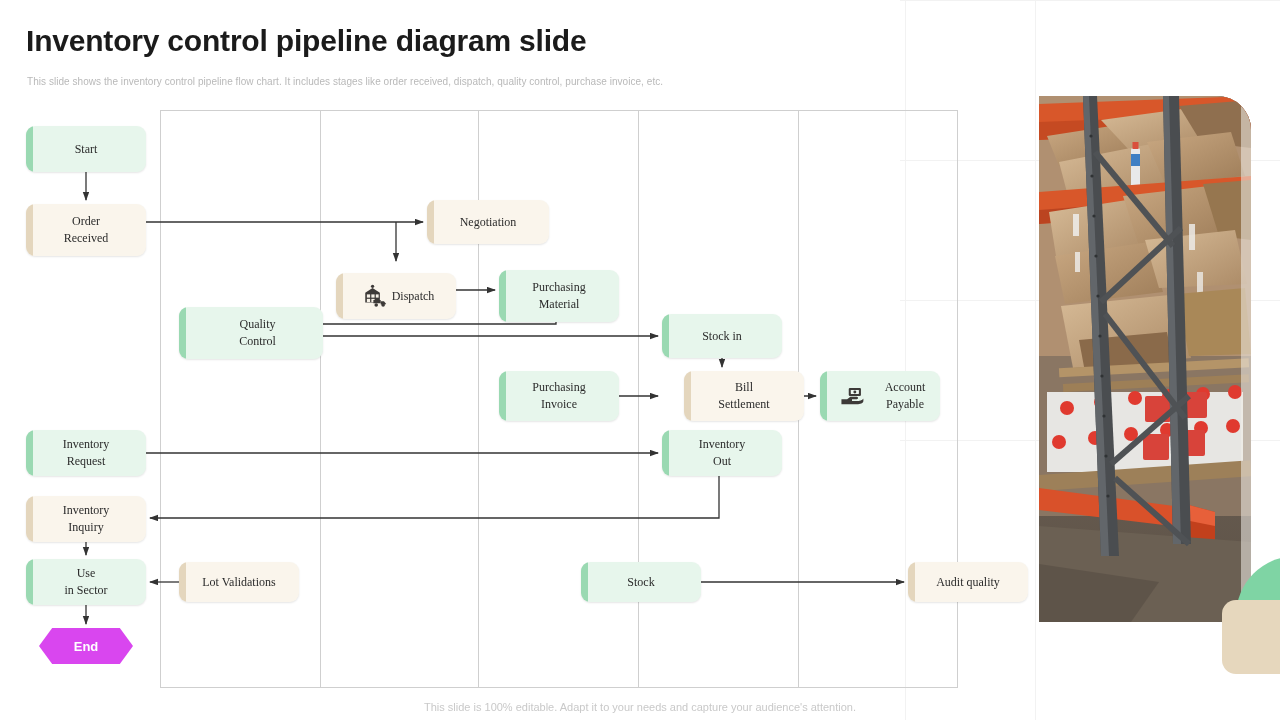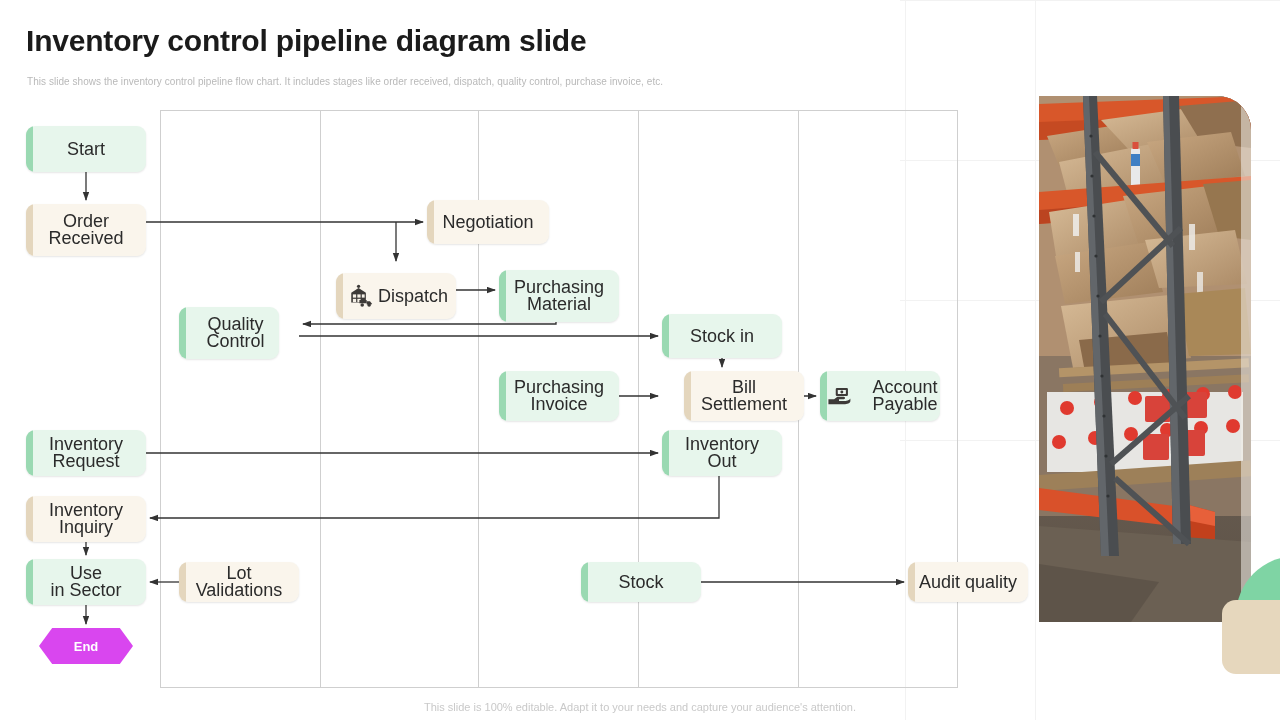--- a/index.html
+++ b/index.html
@@ -31,23 +31,24 @@
   #lane-panel{
     position:absolute;left:160px;top:110px;width:798px;height:578px;
     border:1px solid #cfcfcf;box-sizing:border-box;background:transparent;
   }
   .lane-div{position:absolute;top:0;width:1px;height:100%;background:#cfcfcf;}
 
   
   .node{
     position:absolute;box-sizing:border-box;
     display:flex;align-items:center;justify-content:center;
-    border-radius:9px;font-size:18px;line-height:17px;color:#2b2b2b;
+    border-radius:9px;font-size:12px;line-height:17px;color:#2b2b2b;
     text-align:center;overflow:hidden;
     box-shadow:0 1px 2px rgba(0,0,0,0.10);
+    font-family:Liberation Serif, serif;
   }
   .node .accent{
     position:absolute;left:0;top:0;bottom:0;width:7px;border-radius:9px 0 0 9px;
   }
   .node .label{position:relative;z-index:2;padding:0 6px;white-space:pre-line;}
   .node.green{background:#e7f6ec;}
   .node.green .accent{background:#9ad9b2;}
   .node.beige{background:#faf5ec;}
   .node.beige .accent{background:#e4d6bd;}
   .node.with-icon .label{padding-left:2px;}
@@ -175,21 +176,21 @@
   </svg>
   <span class="label">Dispatch</span>
 </div>
 
 <div class="node green" style="left:499px;top:270px;width:120px;height:52px;">
   <span class="accent"></span>
   <span class="label">Purchasing
 Material</span>
 </div>
 
-<div class="node green" style="left:179px;top:307px;width:100px;height:52px;padding-left:13px;">
+<div class="node green" style="left:179px;top:307px;width:144px;height:52px;padding-left:13px;">
   <span class="accent"></span>
   <span class="label">Quality
 Control</span>
 </div>
 
 <div class="node green" style="left:662px;top:314px;width:120px;height:44px;">
   <span class="accent"></span>
   <span class="label">Stock in</span>
 </div>
 
@@ -234,21 +235,21 @@
   <span class="label">Inventory
 Inquiry</span>
 </div>
 
 <div class="node green" style="left:26px;top:559px;width:120px;height:46px;">
   <span class="accent"></span>
   <span class="label">Use
 in Sector</span>
 </div>
 
-<div class="node beige" style="left:179px;top:562px;width:120px;height:40px;justify-content:flex-end;">
+<div class="node beige" style="left:179px;top:562px;width:120px;height:40px;">
   <span class="accent"></span>
   <span class="label">Lot Validations</span>
 </div>
 
 <div class="node green" style="left:581px;top:562px;width:120px;height:40px;">
   <span class="accent"></span>
   <span class="label">Stock</span>
 </div>
 
 <div class="node beige" style="left:908px;top:562px;width:120px;height:40px;">

